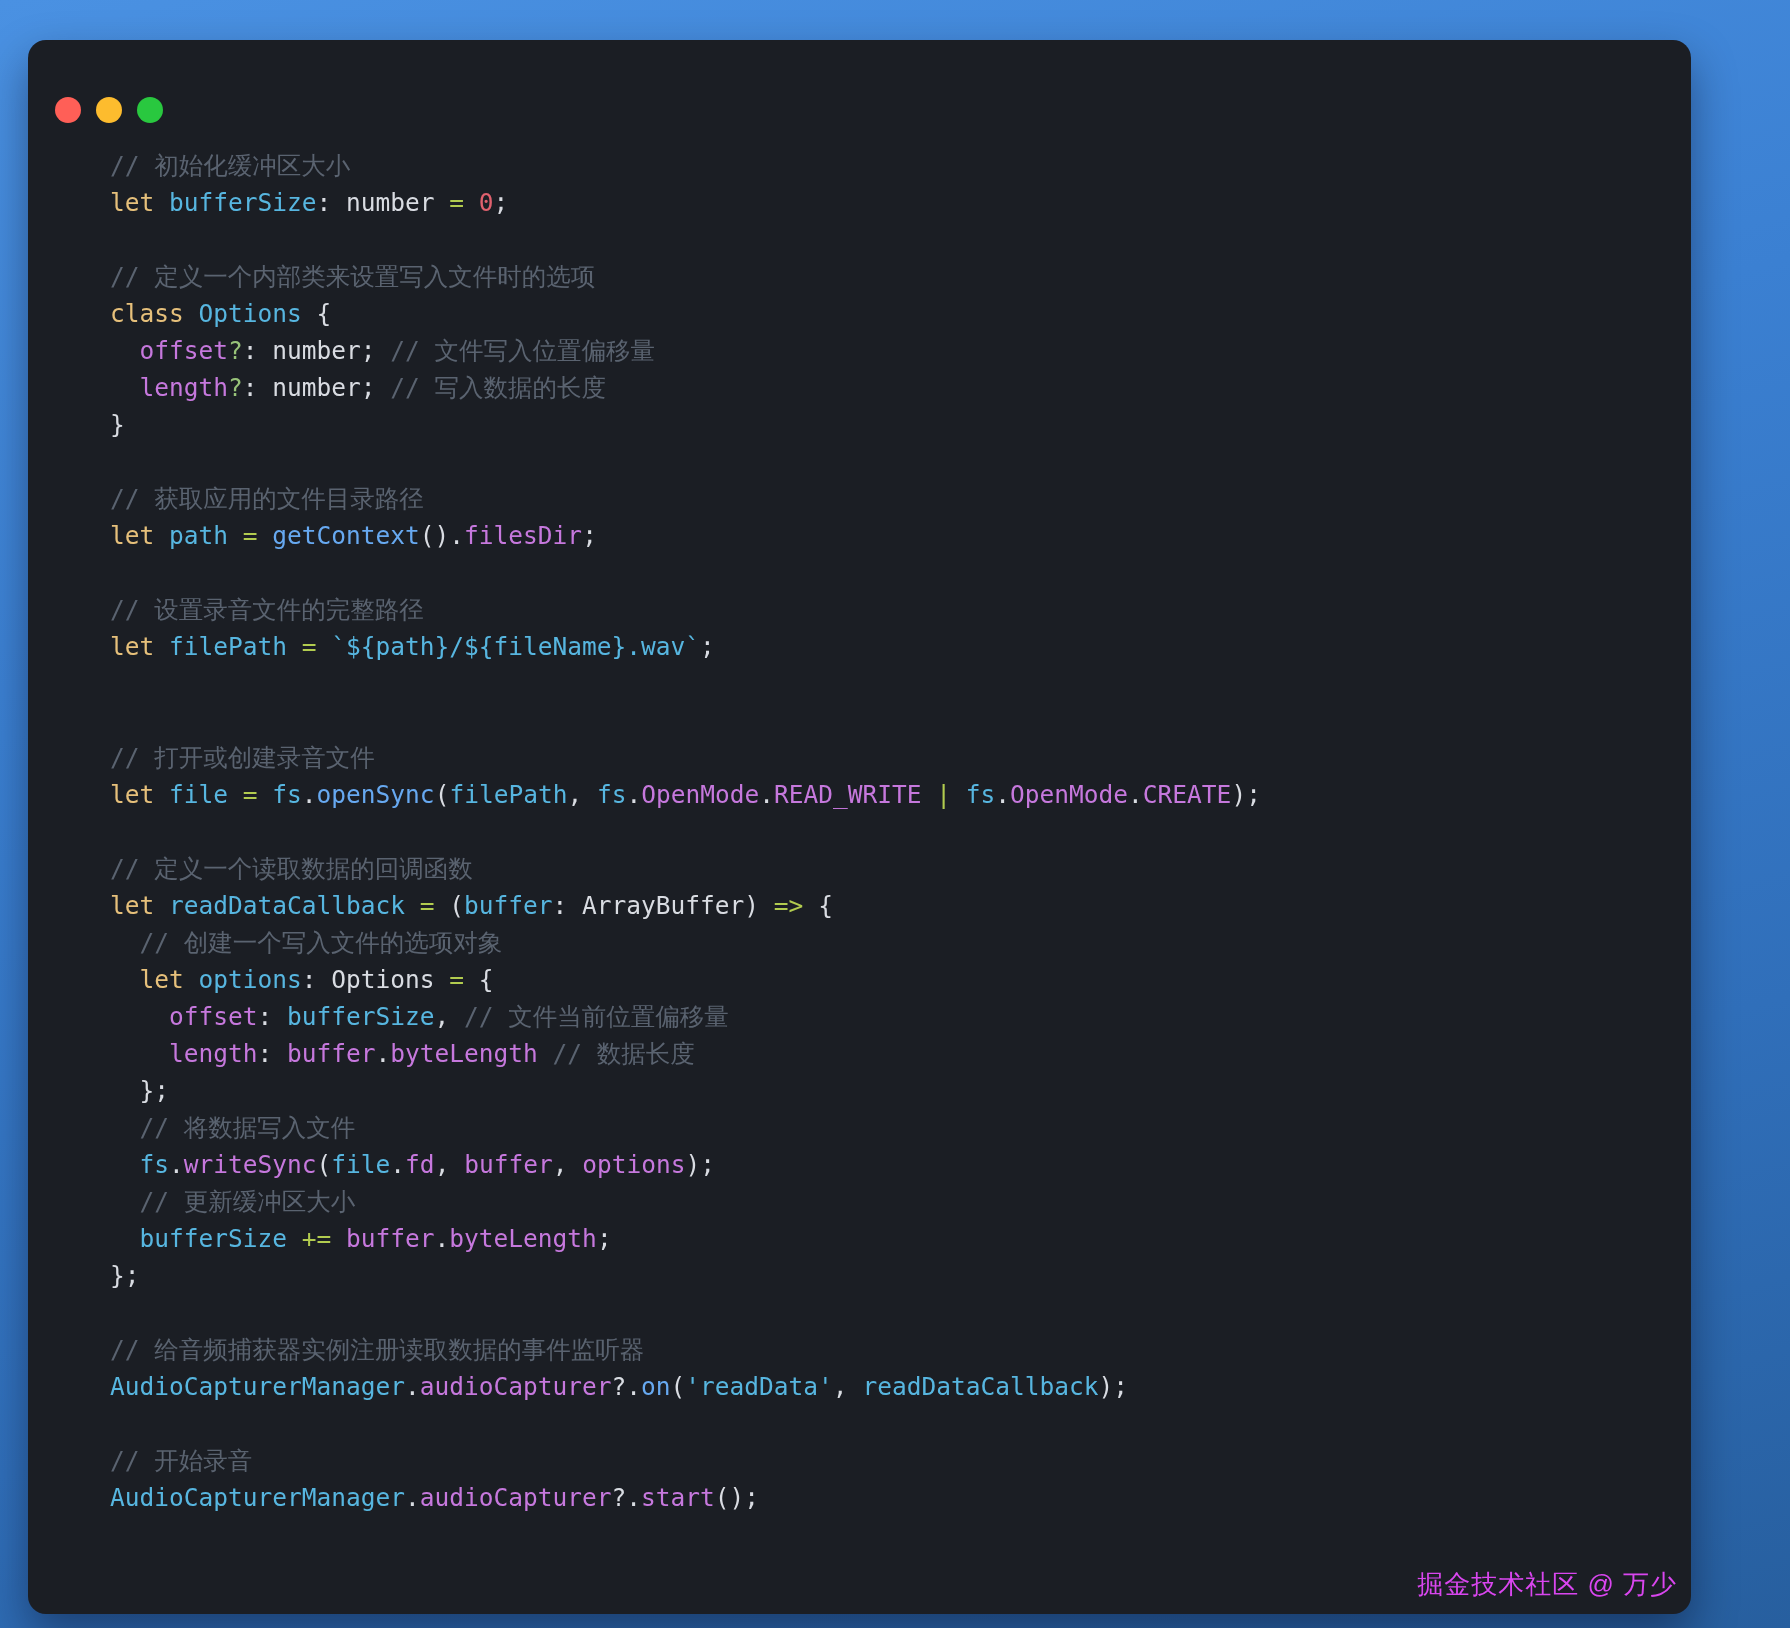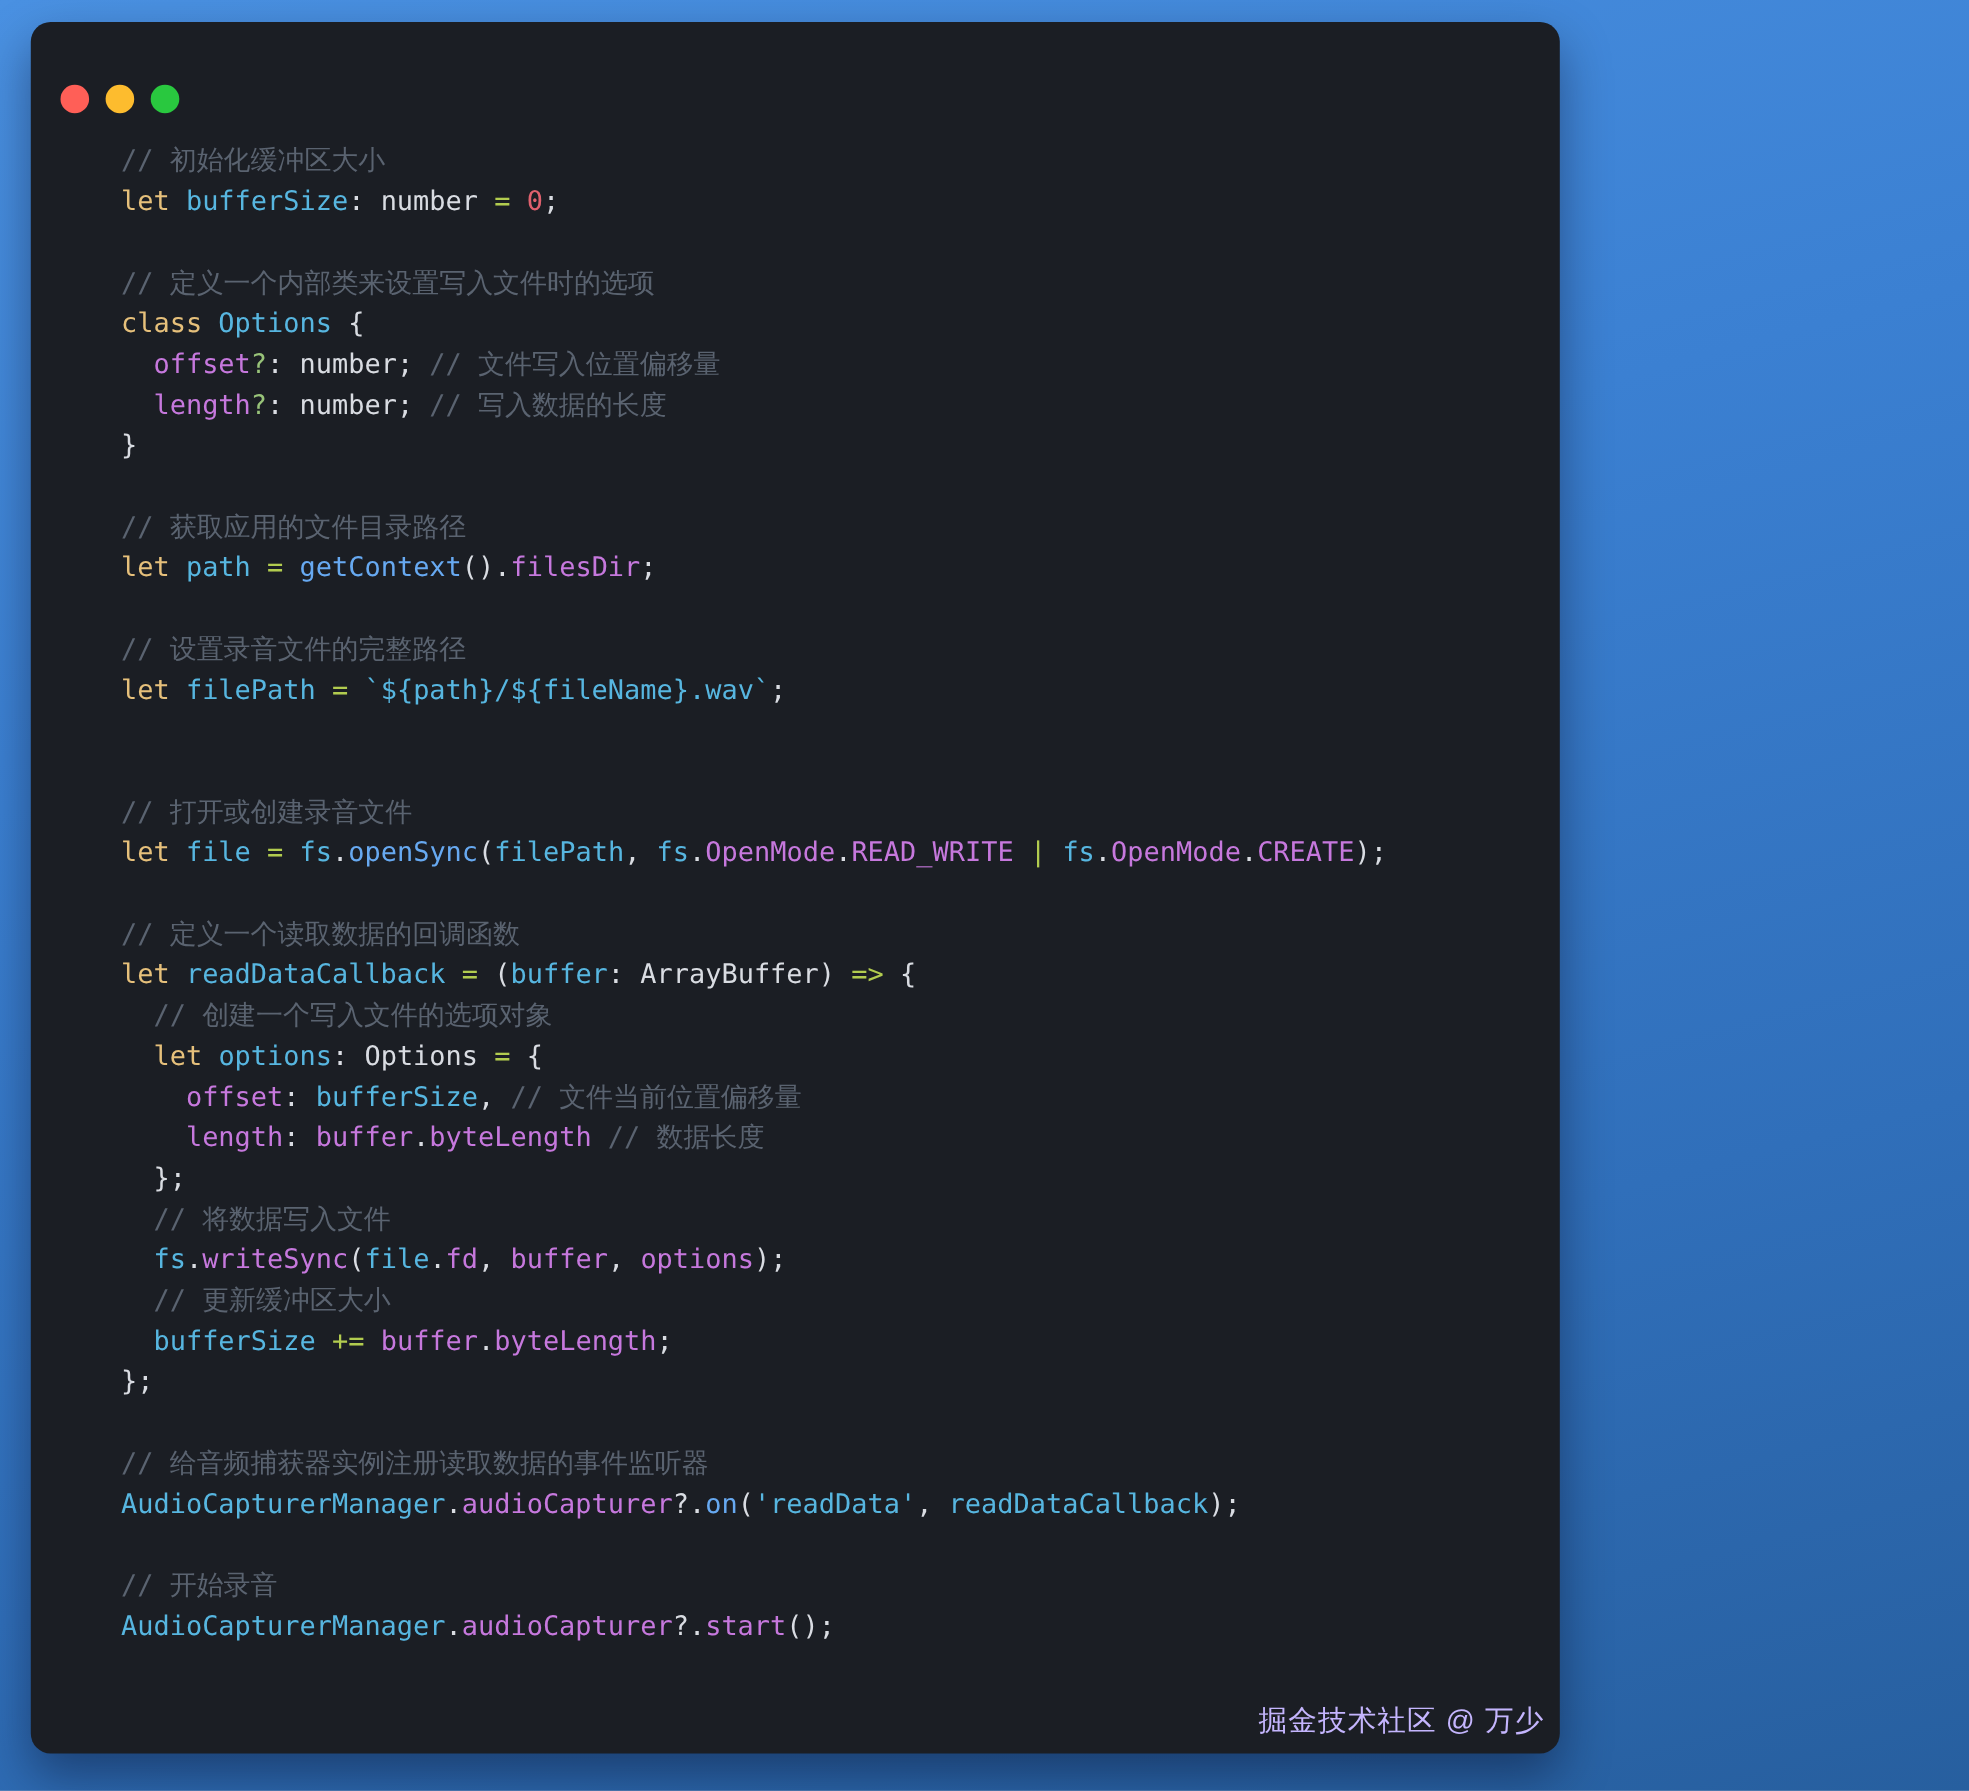--- a/index.html
+++ b/index.html
@@ -2,38 +2,38 @@
 <html><head>
 <meta charset="utf-8">
 <style>
   html,body{margin:0;padding:0;}
   body{
     width:1790px;height:1628px;position:relative;overflow:hidden;
     background:linear-gradient(165deg,#4a91e2 0%,#3b80d2 35%,#306fba 70%,#275f9f 100%);
     font-family:"Liberation Sans",sans-serif;
   }
   .window{
-    position:absolute;left:28px;top:20px;width:1390px;height:1574px;
+    position:absolute;left:28px;top:40px;width:1663px;height:1574px;
     background:#1b1e24;border-radius:18px;
     box-shadow:0 20px 45px rgba(0,0,20,.40);
   }
   .titlebar{
     position:absolute;left:27px;top:57px;display:flex;gap:15px;
   }
   .tl{width:26px;height:26px;border-radius:50%;}
   .code{
     position:absolute;left:82px;top:107px;margin:0;
     font-family:"DejaVu Sans Mono","Liberation Mono",monospace;
     font-size:24.5px;line-height:37px;white-space:pre;
     color:#d9dce2;
   }
   .code .line{height:37px;}
   .watermark{
     position:absolute;right:14px;bottom:12px;
-    font-size:26px;color:#c4b5fd;letter-spacing:1px;
+    font-size:26px;color:#d946ef;letter-spacing:1px;
   }
 </style>
 </head>
 <body>
 
 <div class="window">
   <div class="titlebar">
     <div class="tl" style="background: rgb(255, 95, 87);"></div>
     <div class="tl" style="background: rgb(253, 188, 46);"></div>
     <div class="tl" style="background: rgb(41, 200, 63);"></div>

